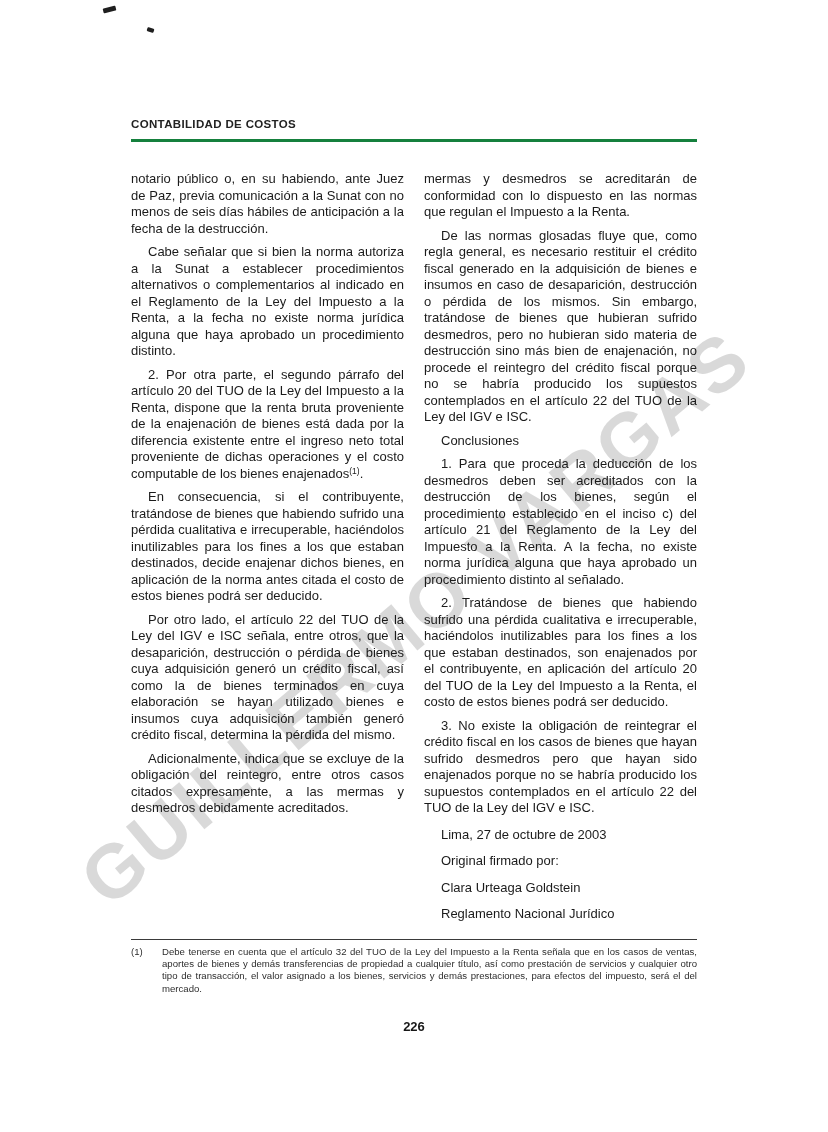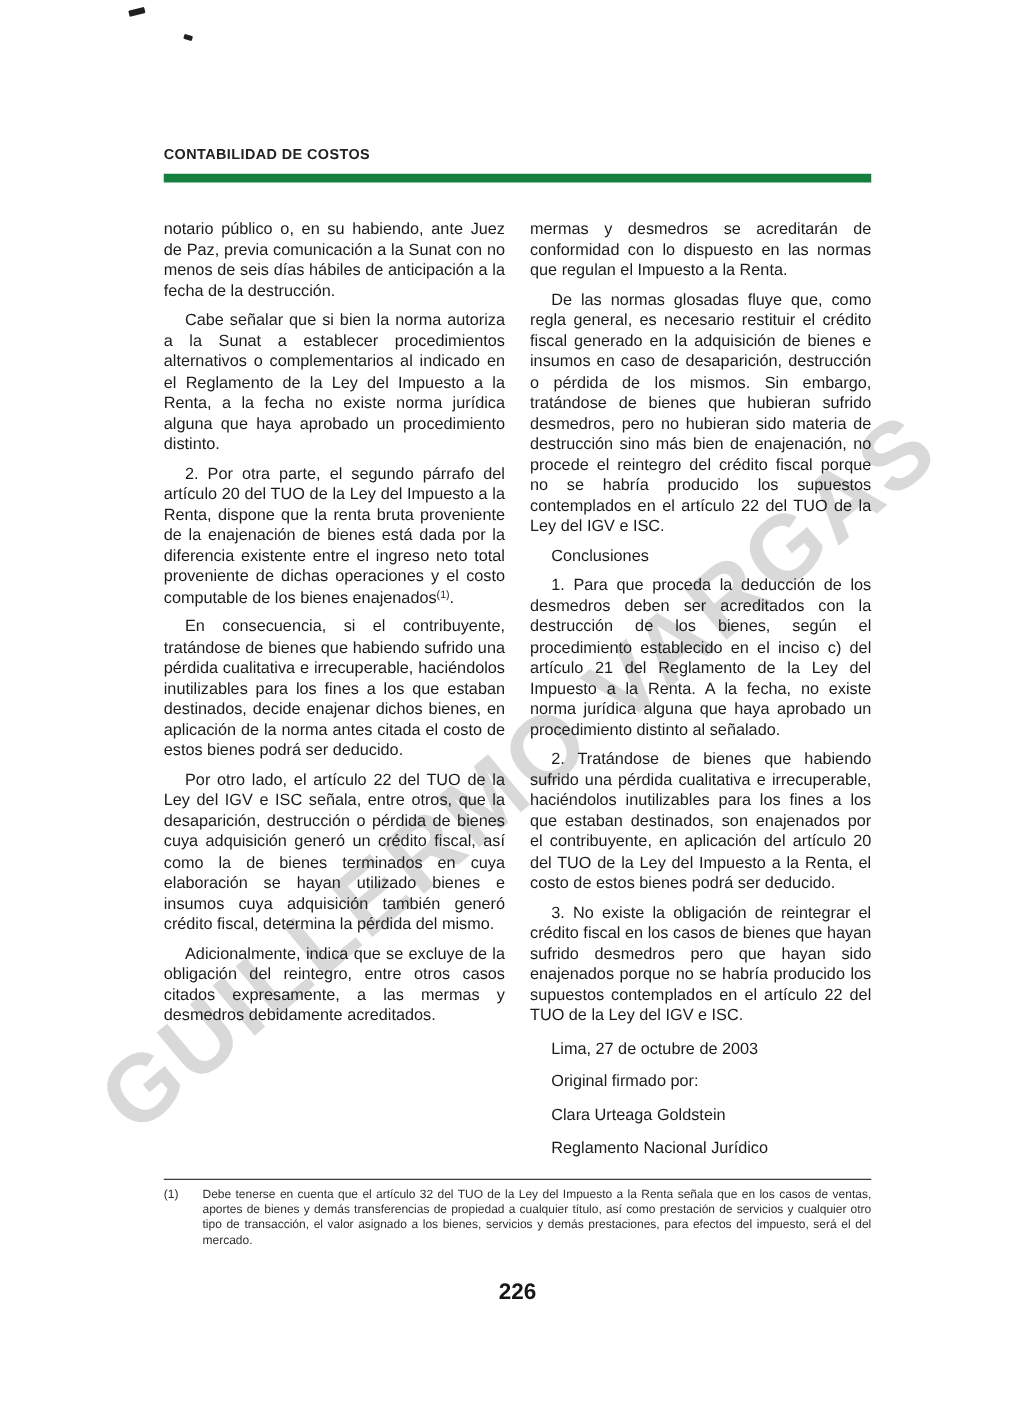--- a/index.html
+++ b/index.html
@@ -45,21 +45,21 @@
     left: 131px; top: 118px;
     width: 566px;
     z-index: 1;
   }
   .running-header {
     font-size: 11.5px;
     font-weight: bold;
     letter-spacing: 0.35px;
     color: #222;
     padding-bottom: 9px;
-    border-bottom: 7px solid #15803d;
+    border-bottom: 3px solid #15803d;
   }
   .columns {
     display: flex;
     gap: 20px;
     margin-top: 29px;
   }
   .col {
     width: 273px;
     flex: 0 0 273px;
     font-size: 13px;
@@ -96,21 +96,21 @@
     padding-left: 31px;
     font-size: 9.6px;
     line-height: 12.4px;
     text-align: justify;
     color: #2e2e2e;
   }
   .fn-marker { position: absolute; left: 0; top: 0; }
   .page-number {
     text-align: center;
     font-weight: bold;
-    font-size: 18px;
+    font-size: 13px;
     margin-top: 24px;
     color: #171717;
   }
 </style>
 </head>
 <body>
 
 <div class="sheet">
 
   <div class="watermark">GUILLERMO VARGAS</div>

